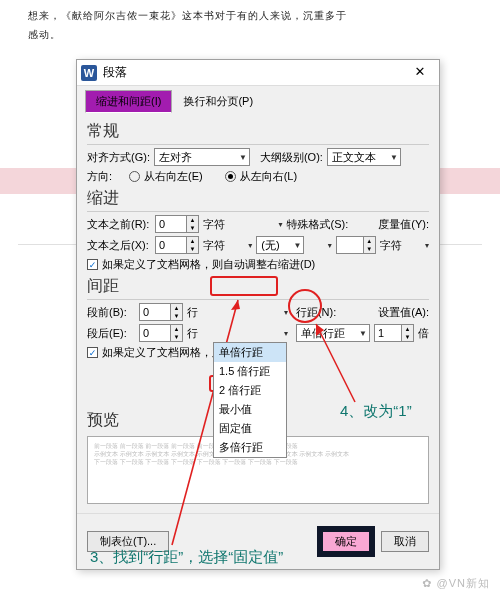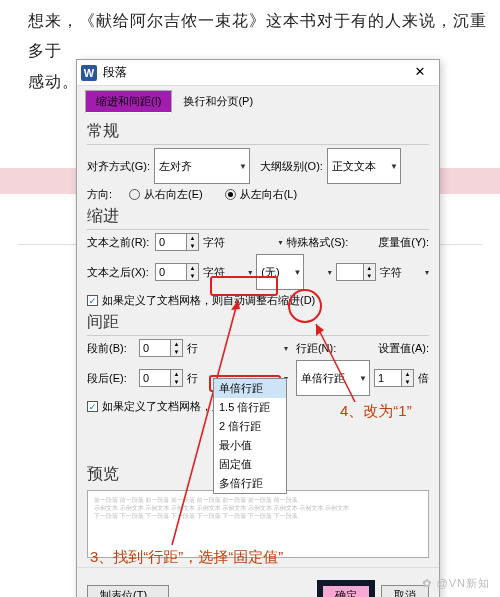--- a/index.html
+++ b/index.html
@@ -1,53 +1,53 @@
 <!DOCTYPE html>
 <html><head>
 <meta charset="utf-8">
 <style>
   * { box-sizing: border-box; margin: 0; padding: 0; }
   body { font-family: "Microsoft YaHei", sans-serif; font-size: 12px; width: 500px; height: 597px; position: relative; background: #fff; color: #000; overflow: hidden; }
-  .bg-text { position: absolute; top: 6px; left: 28px; right: 10px; font-size: 16px; line-height: 1.9; color: #222; letter-spacing: 1px; }
+  .bg-text { position: absolute; top: 6px; left: 28px; right: 10px; font-size: 10px; line-height: 1.9; color: #222; letter-spacing: 1px; }
   .pink-bar { position: absolute; top: 168px; left: 0; right: 0; height: 26px; background: #f4d6da; }
   .gray-line { position: absolute; top: 244px; left: 18px; right: 18px; height: 1px; background: #e0e0e0; }
   .dialog { position: absolute; top: 59px; left: 76px; width: 364px; background: #f0f0f0; border: 1px solid #a0a0a0; box-shadow: 2px 2px 8px rgba(0,0,0,0.2); }
   .titlebar { display: flex; align-items: center; height: 26px; background: #fff; border-bottom: 1px solid #ddd; padding: 0 4px; }
   .word-icon { width: 16px; height: 16px; background: #2b579a; color: #fff; font-size: 11px; font-weight: bold; text-align: center; line-height: 16px; border-radius: 2px; margin-right: 6px; }
   .titlebar-title { flex: 1; font-size: 12px; }
   .close-btn { width: 30px; height: 20px; text-align: center; line-height: 18px; font-size: 13px; cursor: pointer; }
   .tabs { display: flex; padding: 4px 8px 0; background: #f0f0f0; }
   .tab { padding: 3px 10px; font-size: 11px; border: 1px solid transparent; cursor: pointer; }
   .tab.active { background: #a21caf; border: 1px solid #aaa; border-bottom: 1px solid #fff; }
   .tab-body { background: #f0f0f0; padding: 4px 10px 6px; }
   .group-label { font-size: 16px; color: #333; margin: 4px 0 2px; }
   .row { display: flex; align-items: center; margin: 3px 0; gap: 4px; }
   .lbl { font-size: 11px; white-space: nowrap; }
-  .combo { display: inline-flex; align-items: center; background: #fff; border: 1px solid #888; height: 36px; font-size: 11px; padding: 0 2px 0 4px; }
+  .combo { display: inline-flex; align-items: center; background: #fff; border: 1px solid #888; height: 18px; font-size: 11px; padding: 0 2px 0 4px; }
   .combo-w1 { width: 96px; }
   .combo-w2 { width: 74px; }
   .combo-w3 { width: 48px; }
   .combo-arrow { margin-left: auto; font-size: 8px; color: #333; padding-left: 4px; }
   .spin { display: inline-flex; align-items: center; background: #fff; border: 1px solid #888; height: 18px; width: 44px; padding-left: 3px; font-size: 11px; position: relative; }
   .spin-btns { position: absolute; right: 0; top: 0; bottom: 0; width: 12px; display: flex; flex-direction: column; border-left: 1px solid #888; }
   .spin-btns span { flex: 1; font-size: 6px; text-align: center; line-height: 8px; background: #eee; }
   .radio { width: 11px; height: 11px; border: 1px solid #555; border-radius: 50%; display: inline-block; position: relative; }
   .radio.checked::after { content: ""; position: absolute; top: 2px; left: 2px; width: 5px; height: 5px; background: #000; border-radius: 50%; }
   .checkbox { width: 11px; height: 11px; border: 1px solid #555; display: inline-flex; align-items: center; justify-content: center; font-size: 9px; color: #06c; background: #fff; }
   .dropdown { position: absolute; background: #fff; border: 1px solid #888; width: 74px; font-size: 11px; z-index: 10; }
   .dropdown-item { padding: 2px 5px; cursor: pointer; }
   .dropdown-item.sel { background: #cde4f7; }
   .preview { margin: 5px 0 3px; background: #fff; border: 1px solid #aaa; height: 68px; padding: 6px; font-size: 6px; color: #bbb; line-height: 1.3; overflow: hidden; }
   .btn-row { display: flex; align-items: center; padding: 12px 10px; gap: 6px; background: #f0f0f0; border-top: 1px solid #ddd; }
   .btn { border: 1px solid #888; background: #e9e9e9; padding: 2px 12px; font-size: 11px; cursor: pointer; }
   .btn.primary { border: 6px solid #0f172a; background: #f9a8d4; }
   .spacer { flex: 1; }
   .red-box { position: absolute; border: 2px solid #e02020; border-radius: 3px; pointer-events: none; }
   .red-circle { position: absolute; border: 2.5px solid #e02020; border-radius: 50%; pointer-events: none; }
-  .red-text { position: absolute; color: #c2410c; font-size: 15px; }
+  .red-text { position: absolute; color: #0f766e; font-size: 15px; }
   .watermark { position: absolute; right: 10px; bottom: 6px; font-size: 11px; color: #bbb; letter-spacing: 1px; }
   svg.arrow { position: absolute; pointer-events: none; }
   .hr { border-top: 1px solid #ccc; margin: 2px 0 3px; }
 </style>
 </head>
 <body>
 
 <div class="bg-text">
   <span>想来，《献给阿尔吉侬一束花》这本书对于有的人来说，沉重多于</span><br>
   <span>感动。</span>

